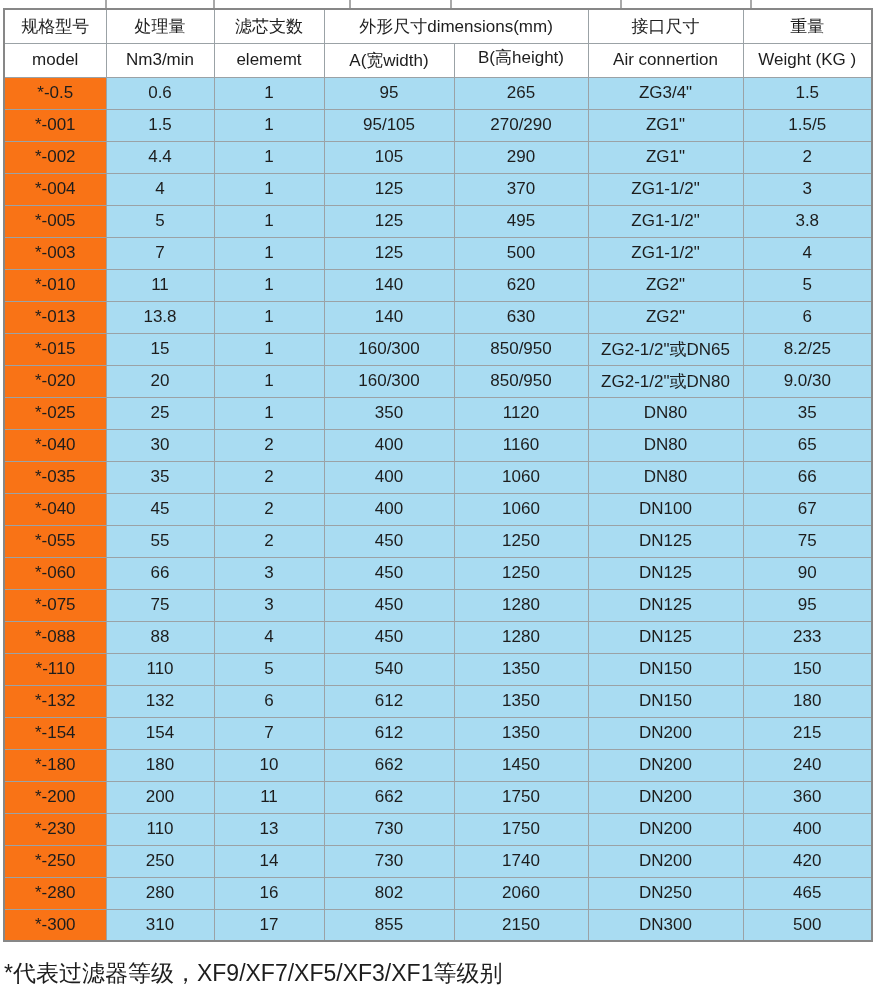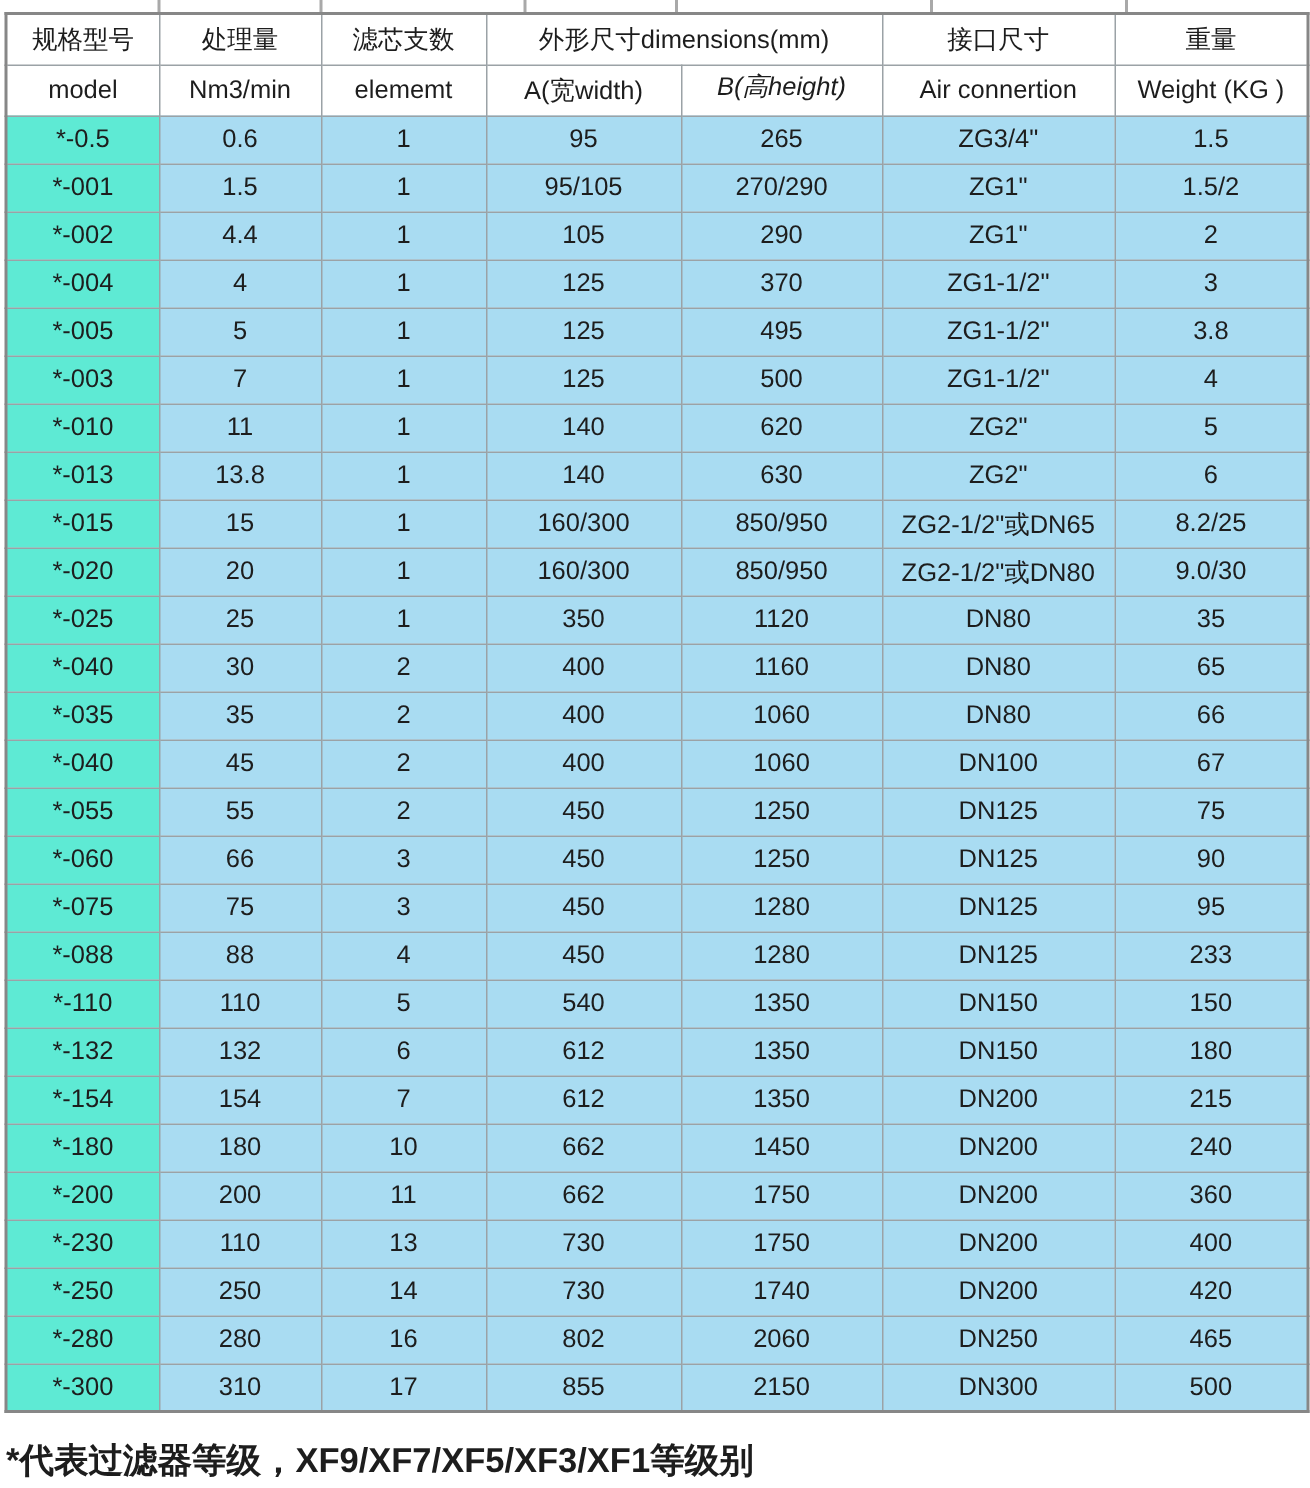--- a/index.html
+++ b/index.html
@@ -21,28 +21,28 @@
   table.spec th, table.spec td{
     border:1px solid #9ba2a6;
     text-align:center;vertical-align:middle;
     font-weight:normal;padding:0;white-space:nowrap;
     font-size:17px;color:#1d1d1d;
   }
   thead tr{height:34px;}
   thead th{background:#ffffff;}
   tbody tr{height:32px;}
   tbody td{background:#a9dcf2;}
-  tbody td:first-child{background:#5eead4;}
+  tbody td:first-child{background:#f97316;}
   
   .b-col{vertical-align:bottom;padding-bottom:4px;}
-  thead th.b-col{padding-bottom:5px;font-style:italic;}
+  thead th.b-col{padding-bottom:5px;}
 
   .footnote{
     position:absolute;left:4px;top:958px;
-    font-size:23px;color:#1d1d1d;white-space:nowrap;font-weight:bold;
+    font-size:23px;color:#1d1d1d;white-space:nowrap;
   }
 </style>
 </head>
 <body>
 
 <div class="page">
 
   <div class="tick" style="left:105px"></div>
   <div class="tick" style="left:213px"></div>
   <div class="tick" style="left:349px"></div>
@@ -89,21 +89,21 @@
           <td>ZG3/4"</td>
           <td>1.5</td>
         </tr>
         <tr>
           <td>*-001</td>
           <td>1.5</td>
           <td>1</td>
           <td>95/105</td>
           <td class="b-col">270/290</td>
           <td>ZG1"</td>
-          <td>1.5/2</td>
+          <td>1.5/5</td>
         </tr>
         <tr>
           <td>*-002</td>
           <td>4.4</td>
           <td>1</td>
           <td>105</td>
           <td class="b-col">290</td>
           <td>ZG1"</td>
           <td>2</td>
         </tr>

